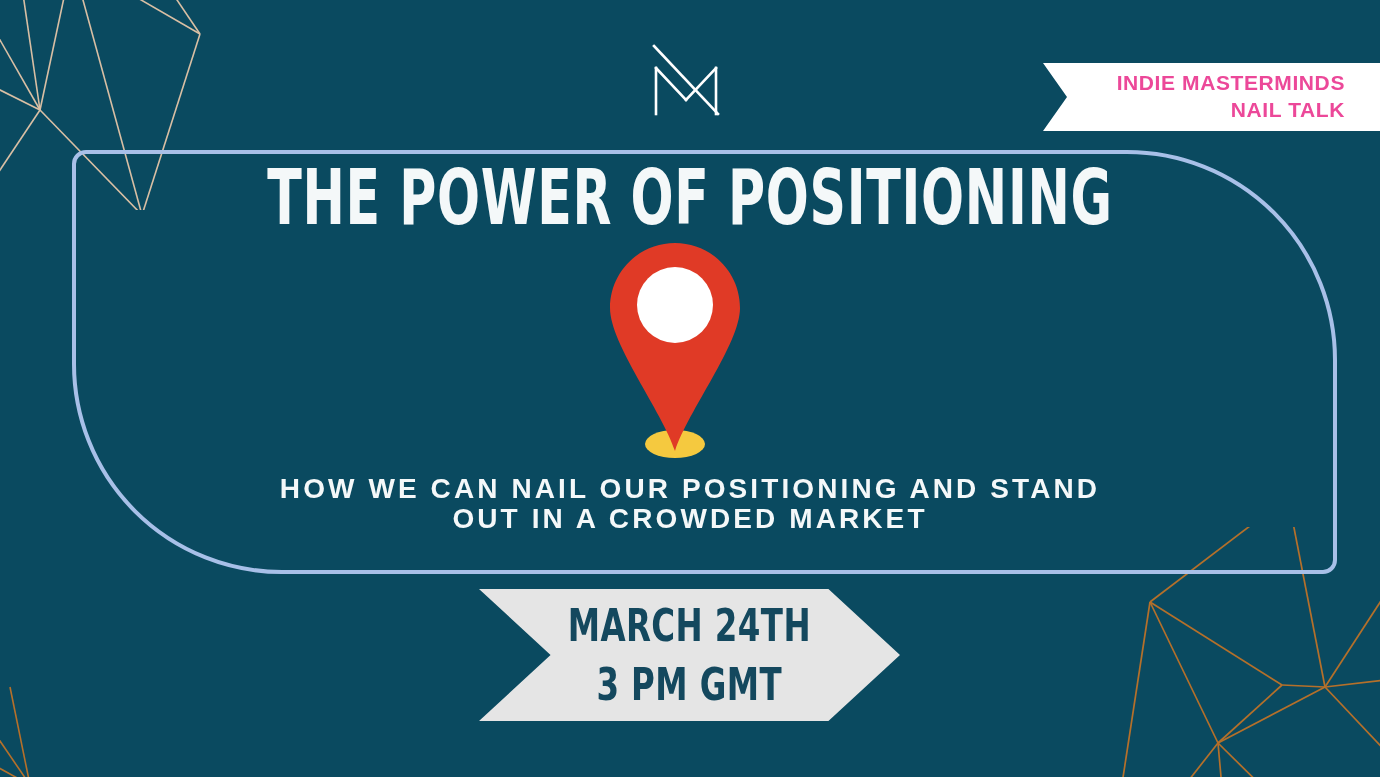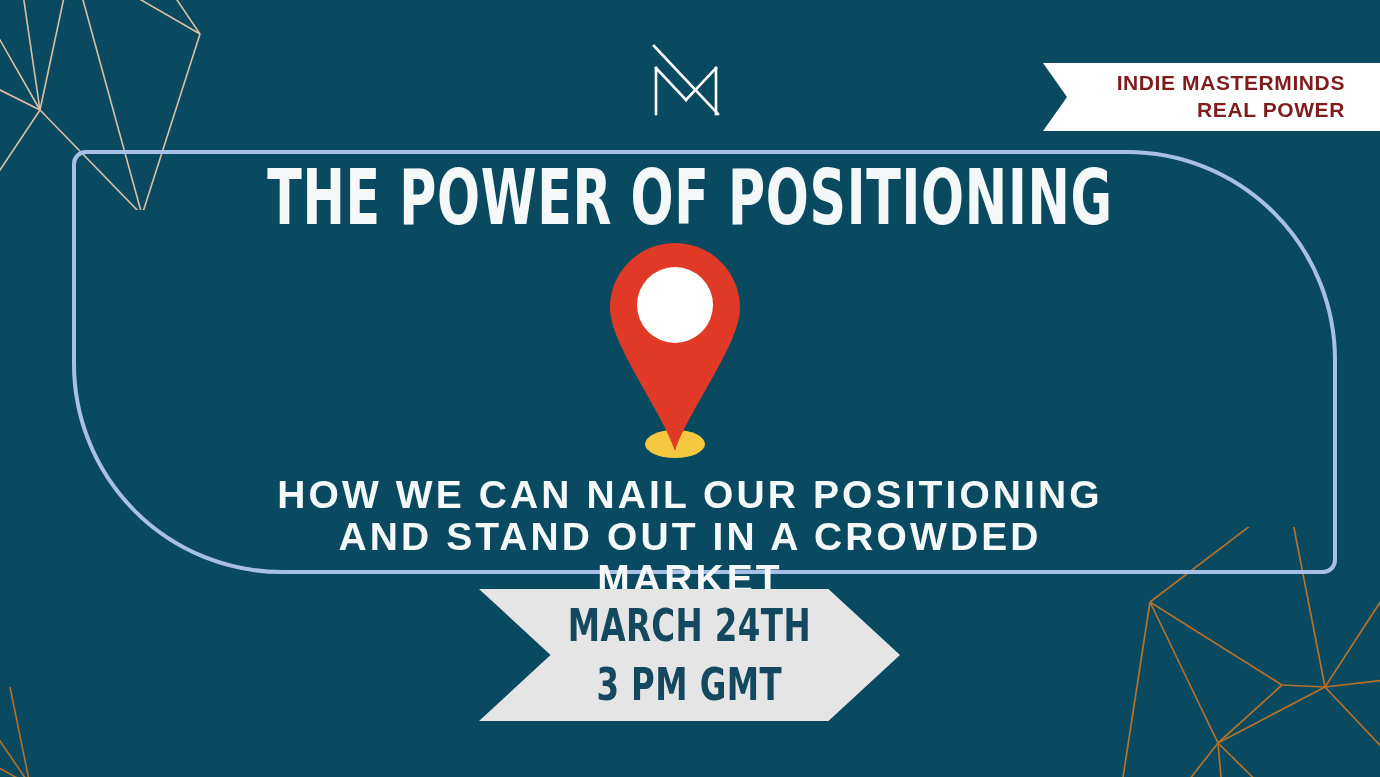--- a/index.html
+++ b/index.html
@@ -41,21 +41,21 @@
     -webkit-clip-path: polygon(0 0, 100% 0, 100% 100%, 0 100%, 24px 50%);
     clip-path: polygon(0 0, 100% 0, 100% 100%, 0 100%, 24px 50%);
     display: flex;
     flex-direction: column;
     align-items: flex-end;
     justify-content: center;
     box-sizing: border-box;
     padding-right: 58px;
   }
   #top-banner .bline {
-    color: #7f1d1d;
+    color: #ec4899;
     font-weight: bold;
     font-size: 21px;
     letter-spacing: 0.6px;
     line-height: 1.28;
     white-space: nowrap;
   }
 
   
   #logo {
     position: absolute;
@@ -106,21 +106,21 @@
 
   
   #subtitle {
     position: absolute;
     left: 250px;
     top: 474px;
     width: 880px;
     text-align: center;
     color: #f4f8f9;
     font-weight: bold;
-    font-size: 39px;
+    font-size: 28px;
     line-height: 1.08;
     letter-spacing: 3.1px;
   }
 
   
   #date-banner {
     position: absolute;
     left: 479px;
     top: 589px;
     width: 421px;
@@ -187,21 +187,21 @@
       <path d="M 205 160 L 270 60"></path>
       <path d="M 98 216 L 40 290"></path>
       <path d="M 98 216 L 105 295"></path>
       <path d="M 98 216 L 175 292"></path>
       <path d="M 162 158 L 98 216"></path>
     </g>
   </svg>
 
   <div id="top-banner">
     <div class="bline">INDIE MASTERMINDS</div>
-    <div class="bline">REAL POWER</div>
+    <div class="bline">NAIL TALK</div>
   </div>
 
   <svg id="logo" viewBox="0 0 92 72" fill="none">
     <g stroke="#ffffff" stroke-width="2.6" stroke-linecap="square">
       <path d="M 16 24 L 16 70"></path>
       <path d="M 76 24 L 76 70"></path>
       <path d="M 14 2 L 78 70"></path>
       <path d="M 16 24 L 46 56"></path>
       <path d="M 46 56 L 76 24"></path>
     </g>

